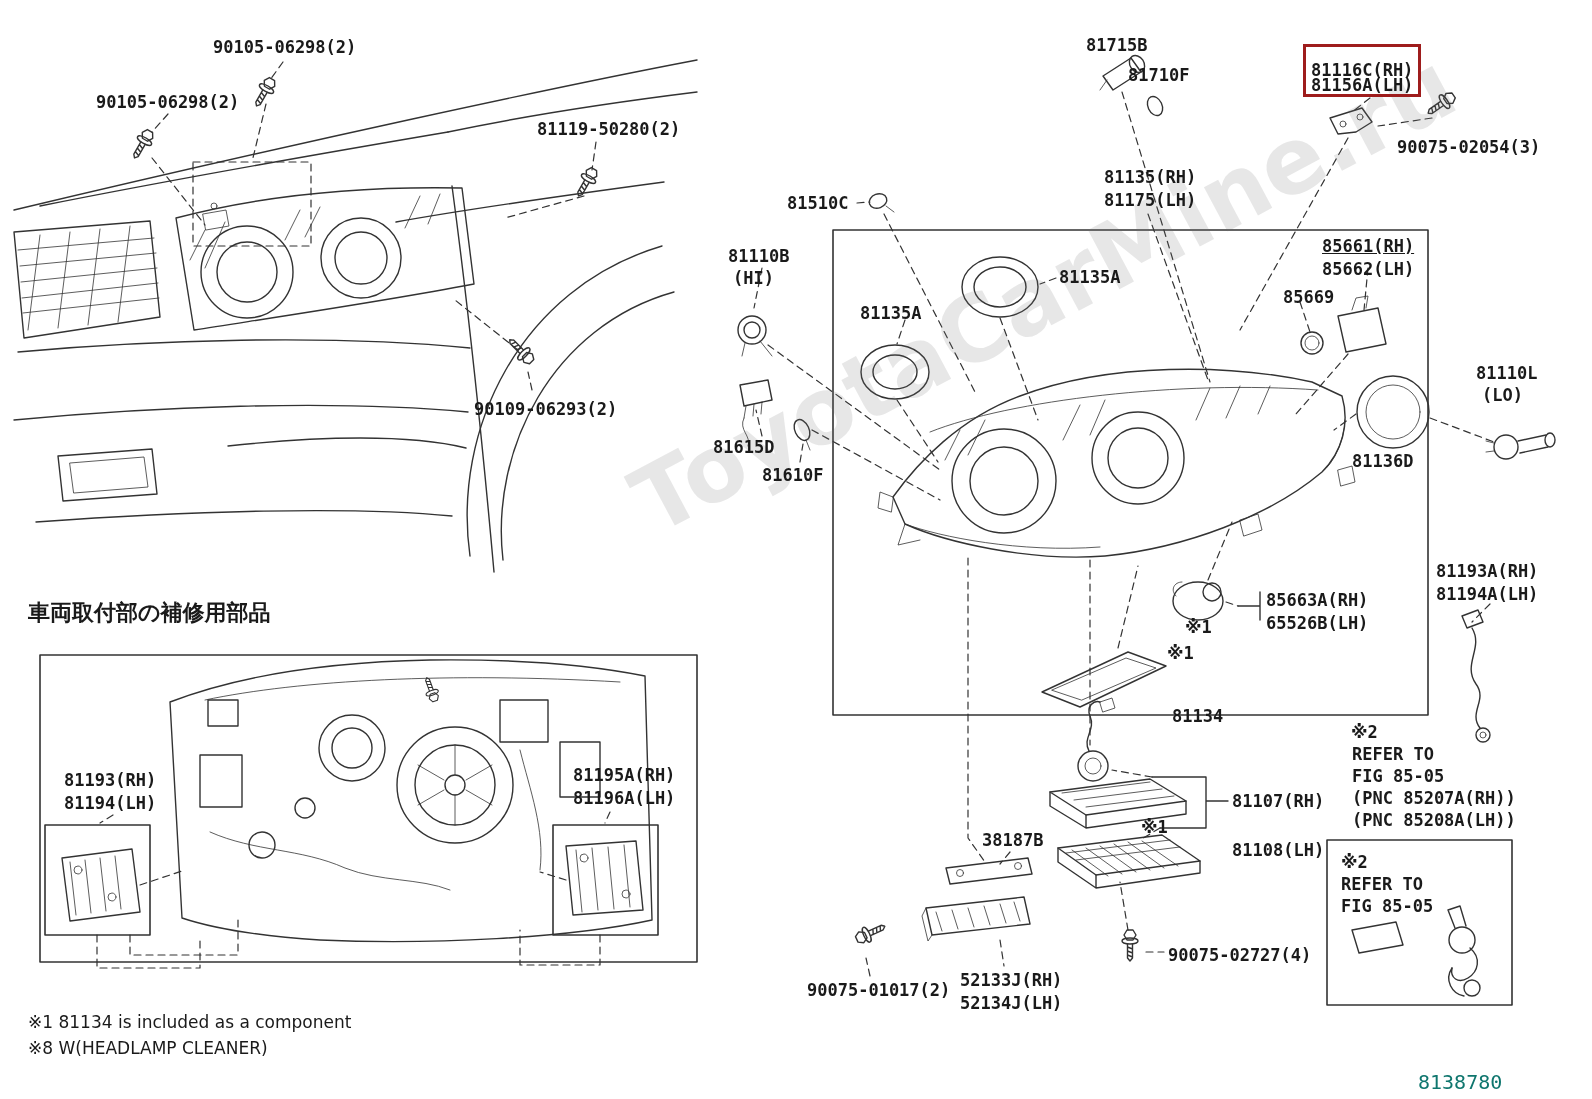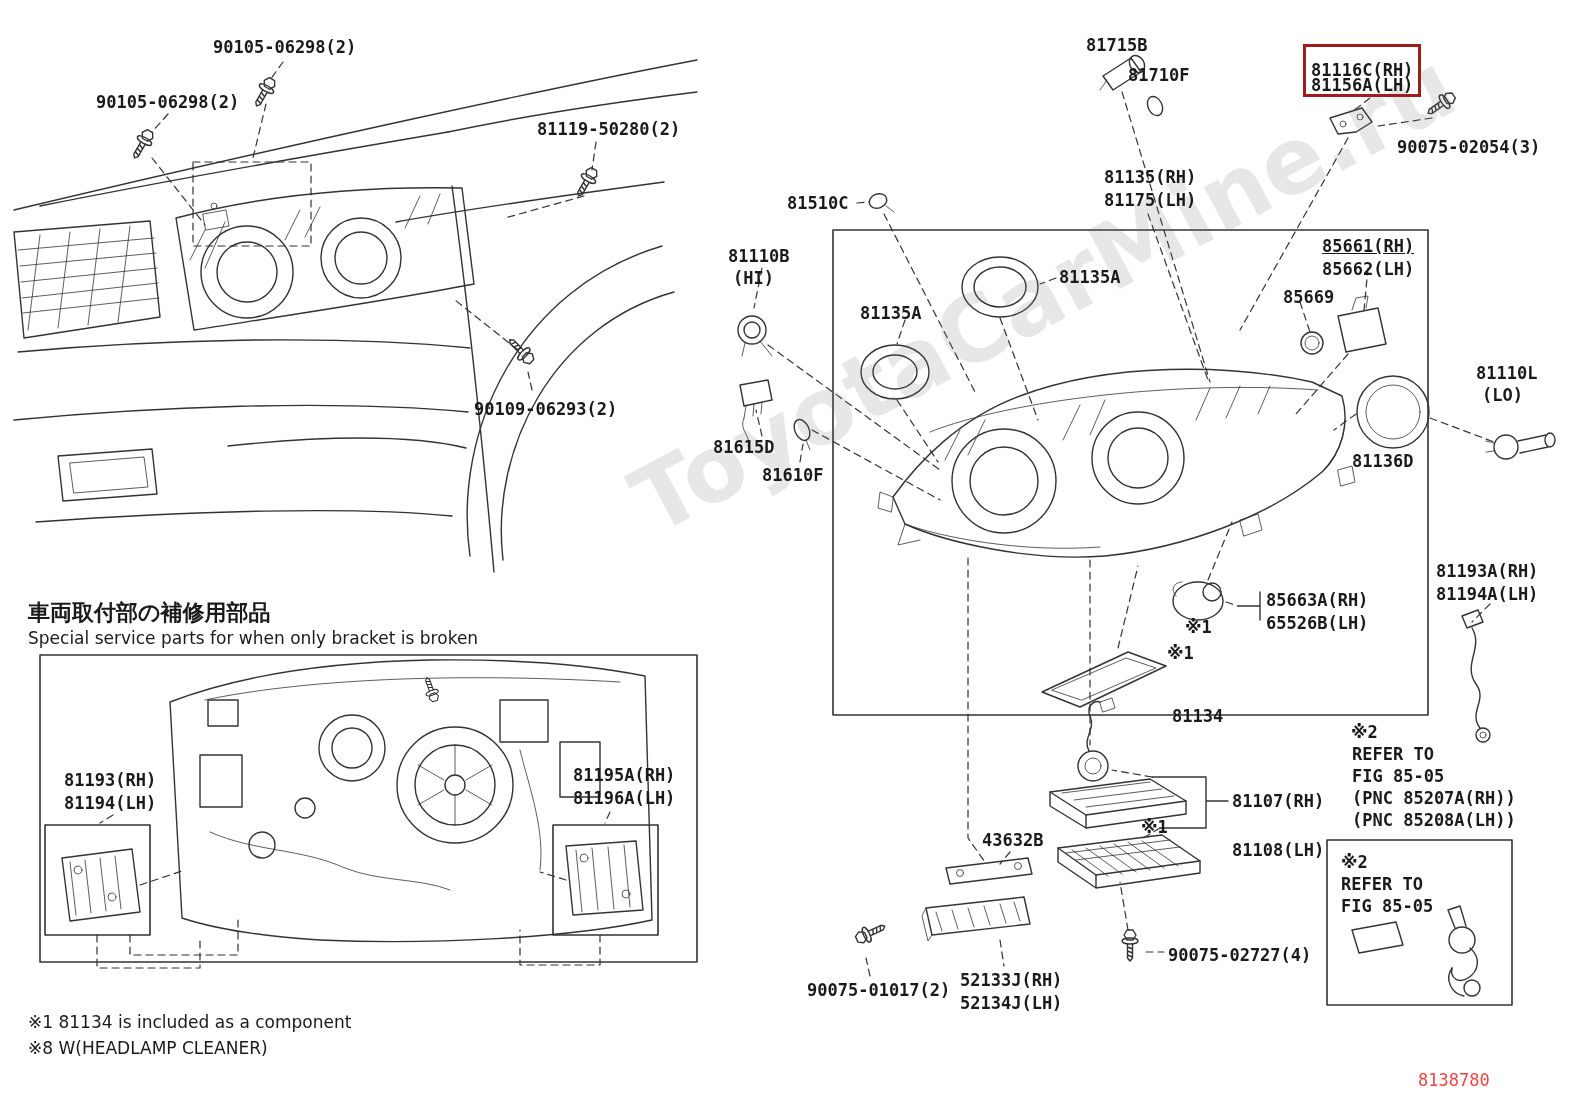--- a/index.html
+++ b/index.html
@@ -30,22 +30,22 @@
   }
   .plabel.hl {
     border:3px solid var(--hl,#9e1c1c); padding:14px 5px;
   }
   .note { position:absolute; z-index:2; color:#1a1a1a;
           font-family:"DejaVu Sans","Liberation Sans",sans-serif; }
   .note.jp  { left:28px; top:598px;  font-size:22px; font-weight:bold; }
   .note.en  { left:28px; top:628px;  font-size:17px; }
   .note.fn1 { left:28px; top:1012px; font-size:17px; }
   .note.fn2 { left:28px; top:1038px; font-size:17px; }
-  .docnum { position:absolute; left:1418px; top:1070px; z-index:2; font-size:17px;
-            color:#ef4444; font-family:"DejaVu Sans Mono",monospace; }
+  .docnum { position:absolute; left:1418px; top:1070px; z-index:2; font-size:20px;
+            color:#0f766e; font-family:"DejaVu Sans Mono",monospace; }
 </style>
 </head>
 <body>
 
 <div id="canvas">
 
   <svg id="art" width="1592" height="1099" viewBox="0 0 1592 1099" xmlns="http://www.w3.org/2000/svg">
     <defs>
       <g id="bolt">
         <path d="M-6 -3 L-3 -8 L3 -8 L6 -3 L3 2 L-3 2 Z"></path>
@@ -327,36 +327,35 @@
       <div class="plabel" style="left: 1436px; top: 585px;">81194A(LH)</div>
       <div class="plabel" style="left: 1266px; top: 591px;">85663A(RH)</div>
       <div class="plabel" style="left: 1266px; top: 614px;">65526B(LH)</div>
       <div class="plabel" style="left: 1185px; top: 618px;">※1</div>
       <div class="plabel" style="left: 1167px; top: 644px;">※1</div>
       <div class="plabel" style="left: 1172px; top: 666px; margin-top: 41px;">81134</div>
       <div class="plabel" style="left: 64px; top: 771px;">81193(RH)</div>
       <div class="plabel" style="left: 64px; top: 794px;">81194(LH)</div>
       <div class="plabel" style="left: 573px; top: 766px;">81195A(RH)</div>
       <div class="plabel" style="left: 573px; top: 789px;">81196A(LH)</div>
-      <div class="plabel" style="left: 982px; top: 831px;">43632B</div>
+      <div class="plabel" style="left: 982px; top: 831px;">38187B</div>
       <div class="plabel" style="left: 1232px; top: 792px;">81107(RH)</div>
       <div class="plabel" style="left: 1232px; top: 841px;">81108(LH)</div>
       <div class="plabel" style="left: 1141px; top: 818px;">※1</div>
       <div class="plabel" style="left: 807px; top: 981px;">90075-01017(2)</div>
       <div class="plabel" style="left: 960px; top: 971px;">52133J(RH)</div>
       <div class="plabel" style="left: 960px; top: 994px;">52134J(LH)</div>
       <div class="plabel" style="left: 1168px; top: 946px;">90075-02727(4)</div>
       <div class="plabel" style="left: 1351px; top: 723px;">※2</div>
       <div class="plabel" style="left: 1352px; top: 745px;">REFER TO</div>
       <div class="plabel" style="left: 1352px; top: 767px;">FIG 85-05</div>
       <div class="plabel" style="left: 1352px; top: 789px;">(PNC 85207A(RH))</div>
       <div class="plabel" style="left: 1352px; top: 811px;">(PNC 85208A(LH))</div>
       <div class="plabel" style="left: 1341px; top: 853px;">※2</div>
       <div class="plabel" style="left: 1341px; top: 875px;">REFER TO</div>
       <div class="plabel" style="left: 1341px; top: 897px;">FIG 85-05</div>
     </div>
 
   <div class="note jp">車両取付部の補修用部品</div>
-  <div class="note en">Special service parts for when only bracket is broken</div>
   <div class="note fn1">※1 81134 is included as a component</div>
   <div class="note fn2">※8 W(HEADLAMP CLEANER)</div>
   <div class="docnum">8138780</div>
 </div>
 
 </body></html>

